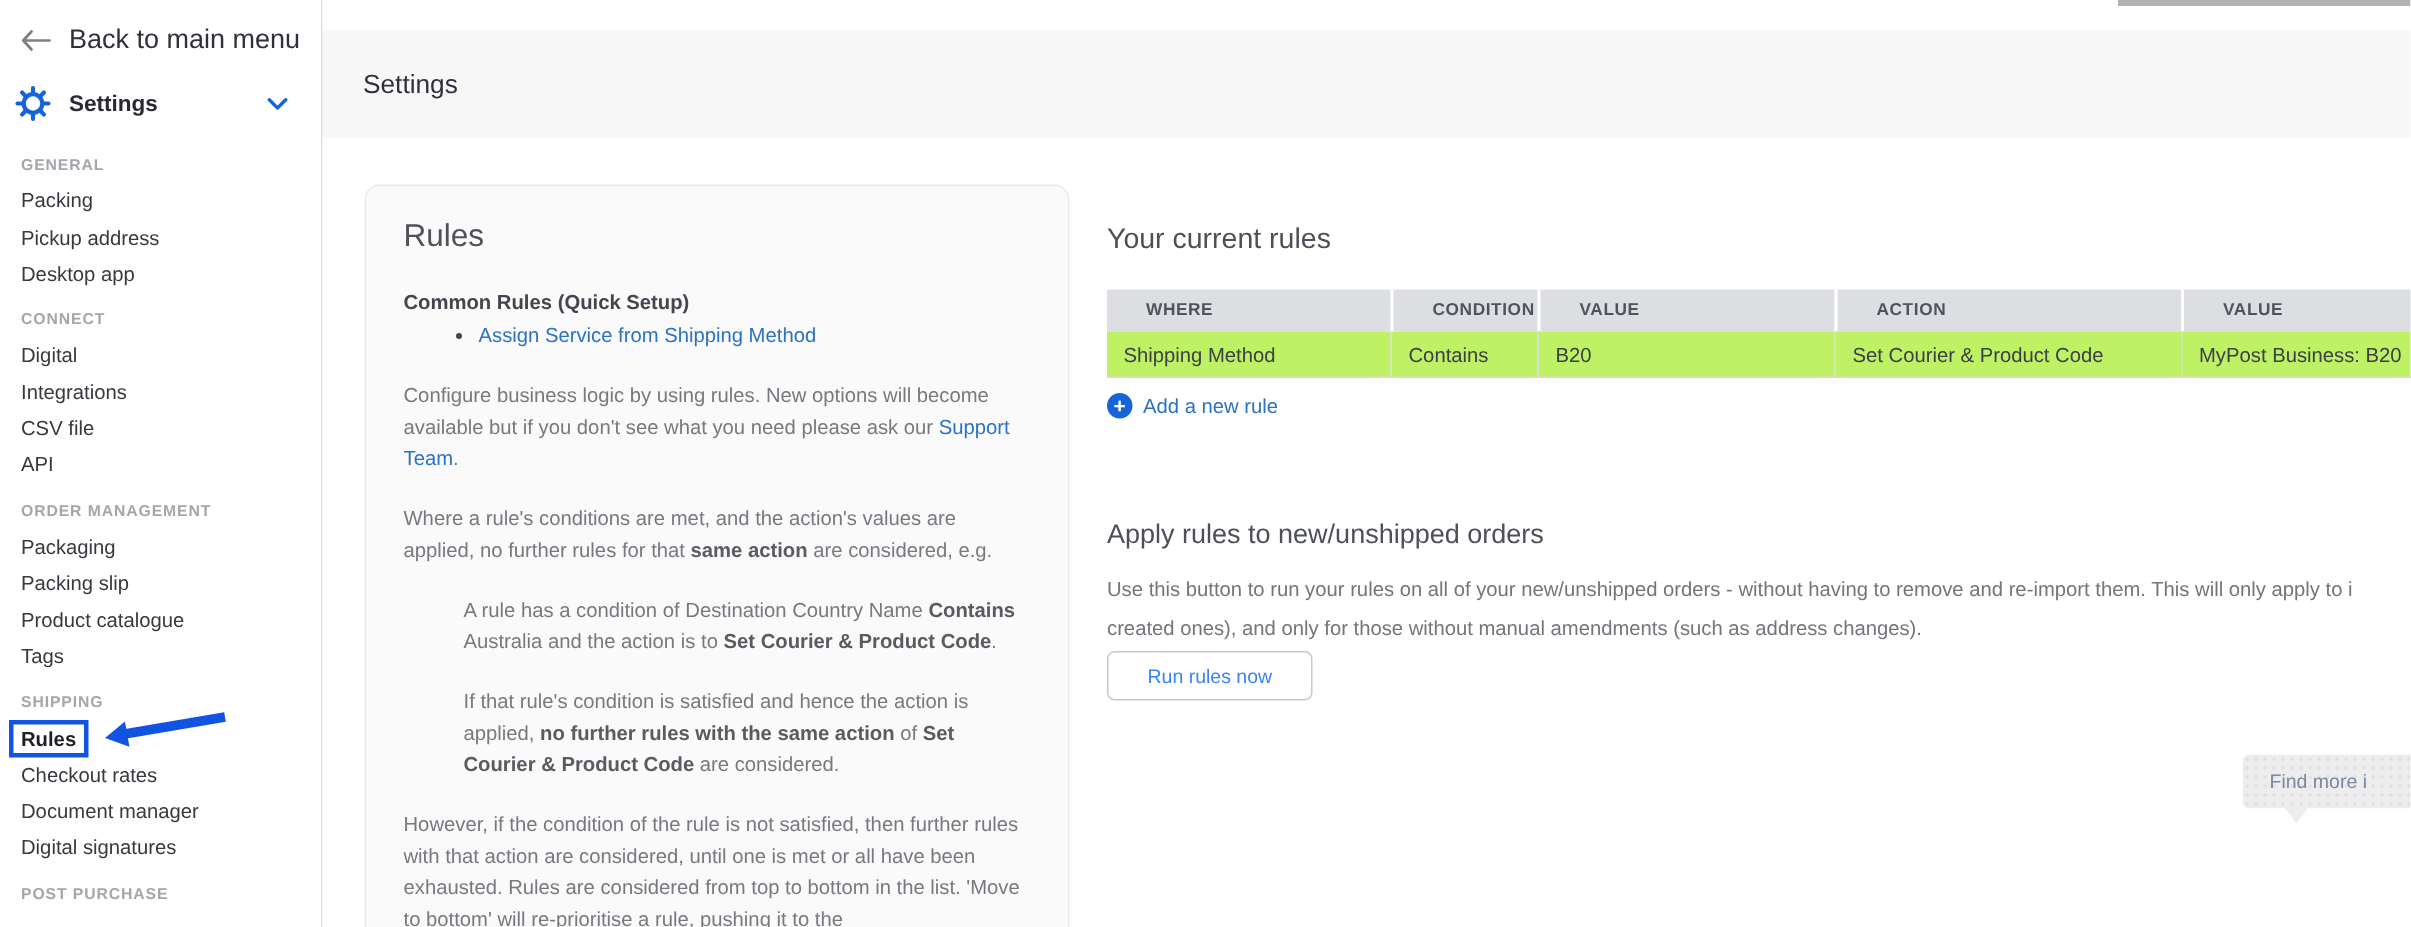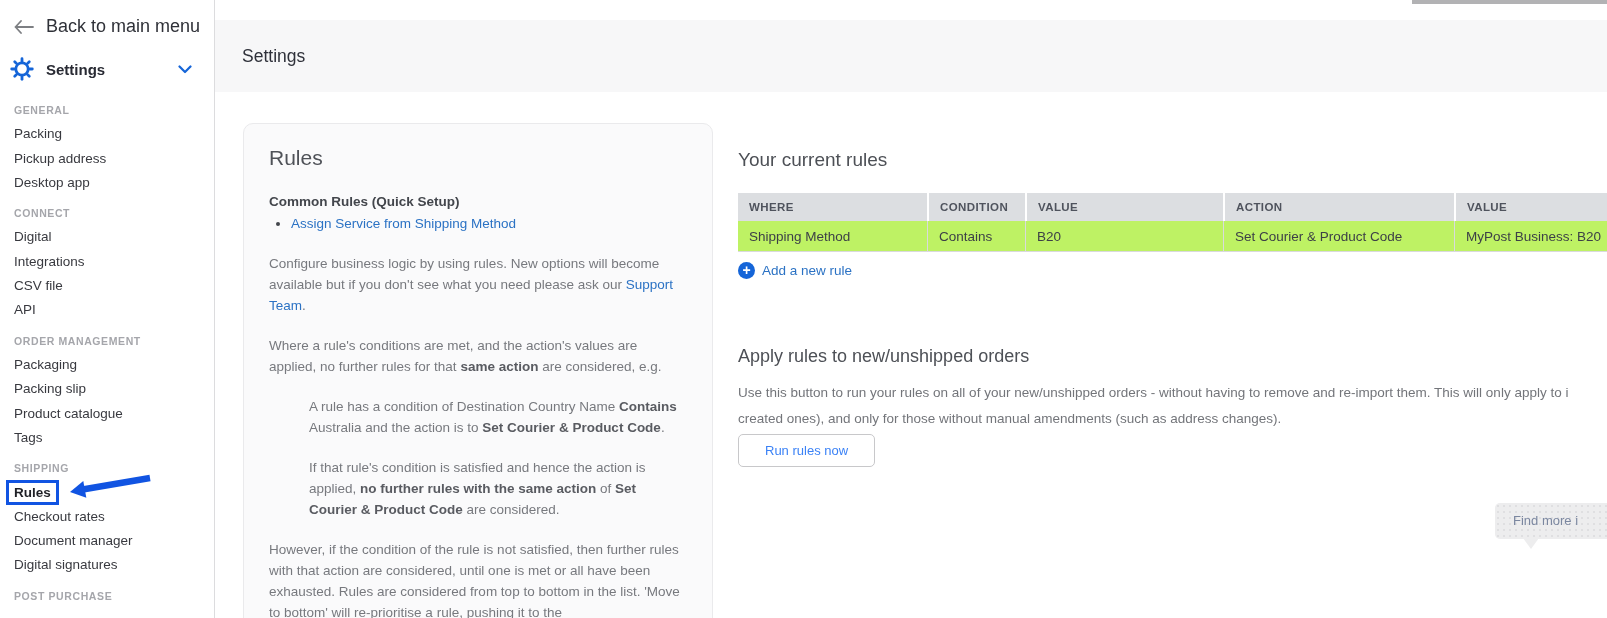--- a/index.html
+++ b/index.html
@@ -32,31 +32,31 @@
   .main-header .title { position:absolute; left:27px; top:0; line-height:72px;
                         font-size:17.5px; color:#2f313a; }
   
   .content { position:absolute; left:215px; top:92px; width:1392px; height:526px; background:#fff; }
   .panel { position:absolute; left:28px; top:31px; width:470px; height:560px;
            background:#fafafb; border:1px solid #eaeaec; border-radius:10px;
            padding:22px 25px; overflow:hidden; }
   .panel h1 { font-size:21px; font-weight:400; color:#4f5258; margin-bottom:24px; }
   .common-title { font-size:13.5px; font-weight:bold; color:#43464c; margin-bottom:4px; }
   .panel ul { margin-left:22px; }
-  .panel li { font-size:13.5px; line-height:21px; color:#43464c; }
+  .panel li { font-size:13.5px; line-height:21px; color:#43464c;margin-left:28px; }
   .panel a, .add-rule a { color:#2b72c4; text-decoration:none; cursor:pointer; }
   .panel p { font-size:13.5px; line-height:21px; color:#77797e; margin-top:19px; }
   .panel p.q { margin-left:40px; }
   .bp { font-weight:bold; color:#595b61; }
   
   .cur-title { position:absolute; left:523px; top:57px; font-size:19px; font-weight:400; color:#4d5056; }
   .rules-table { position:absolute; left:523px; top:101px; width:1020px;
                  border-collapse:separate; border-spacing:0; table-layout:fixed; }
   .rules-table th { background:#dcdee1; height:28px; font-size:11.5px; font-weight:bold;
-                    color:#4f535d; text-align:left; padding-left:11px; letter-spacing:.4px;
+                    color:#4f535d; text-align:left; padding-left:26px; letter-spacing:.4px;
                     border-left:2px solid #fff; }
   .rules-table th:first-child { border-left:none; }
   .rules-table td { background:#bef264; height:31px; font-size:13.5px; color:#3d4047;
                     padding-left:11px; border-bottom:1px solid #d9dadd; border-left:1px solid #d9dadd; }
   .rules-table td:first-child { border-left:none; }
   .add-rule { position:absolute; left:523px; top:170px; display:flex; align-items:center;
               gap:7px; font-size:13.5px; cursor:pointer; }
   .add-rule a { }
   .plus-icon { width:17px; height:17px; border-radius:50%; background:#1565d8; color:#fff;
                font-size:14px; line-height:16px; text-align:center; font-weight:bold; flex:0 0 17px; }

